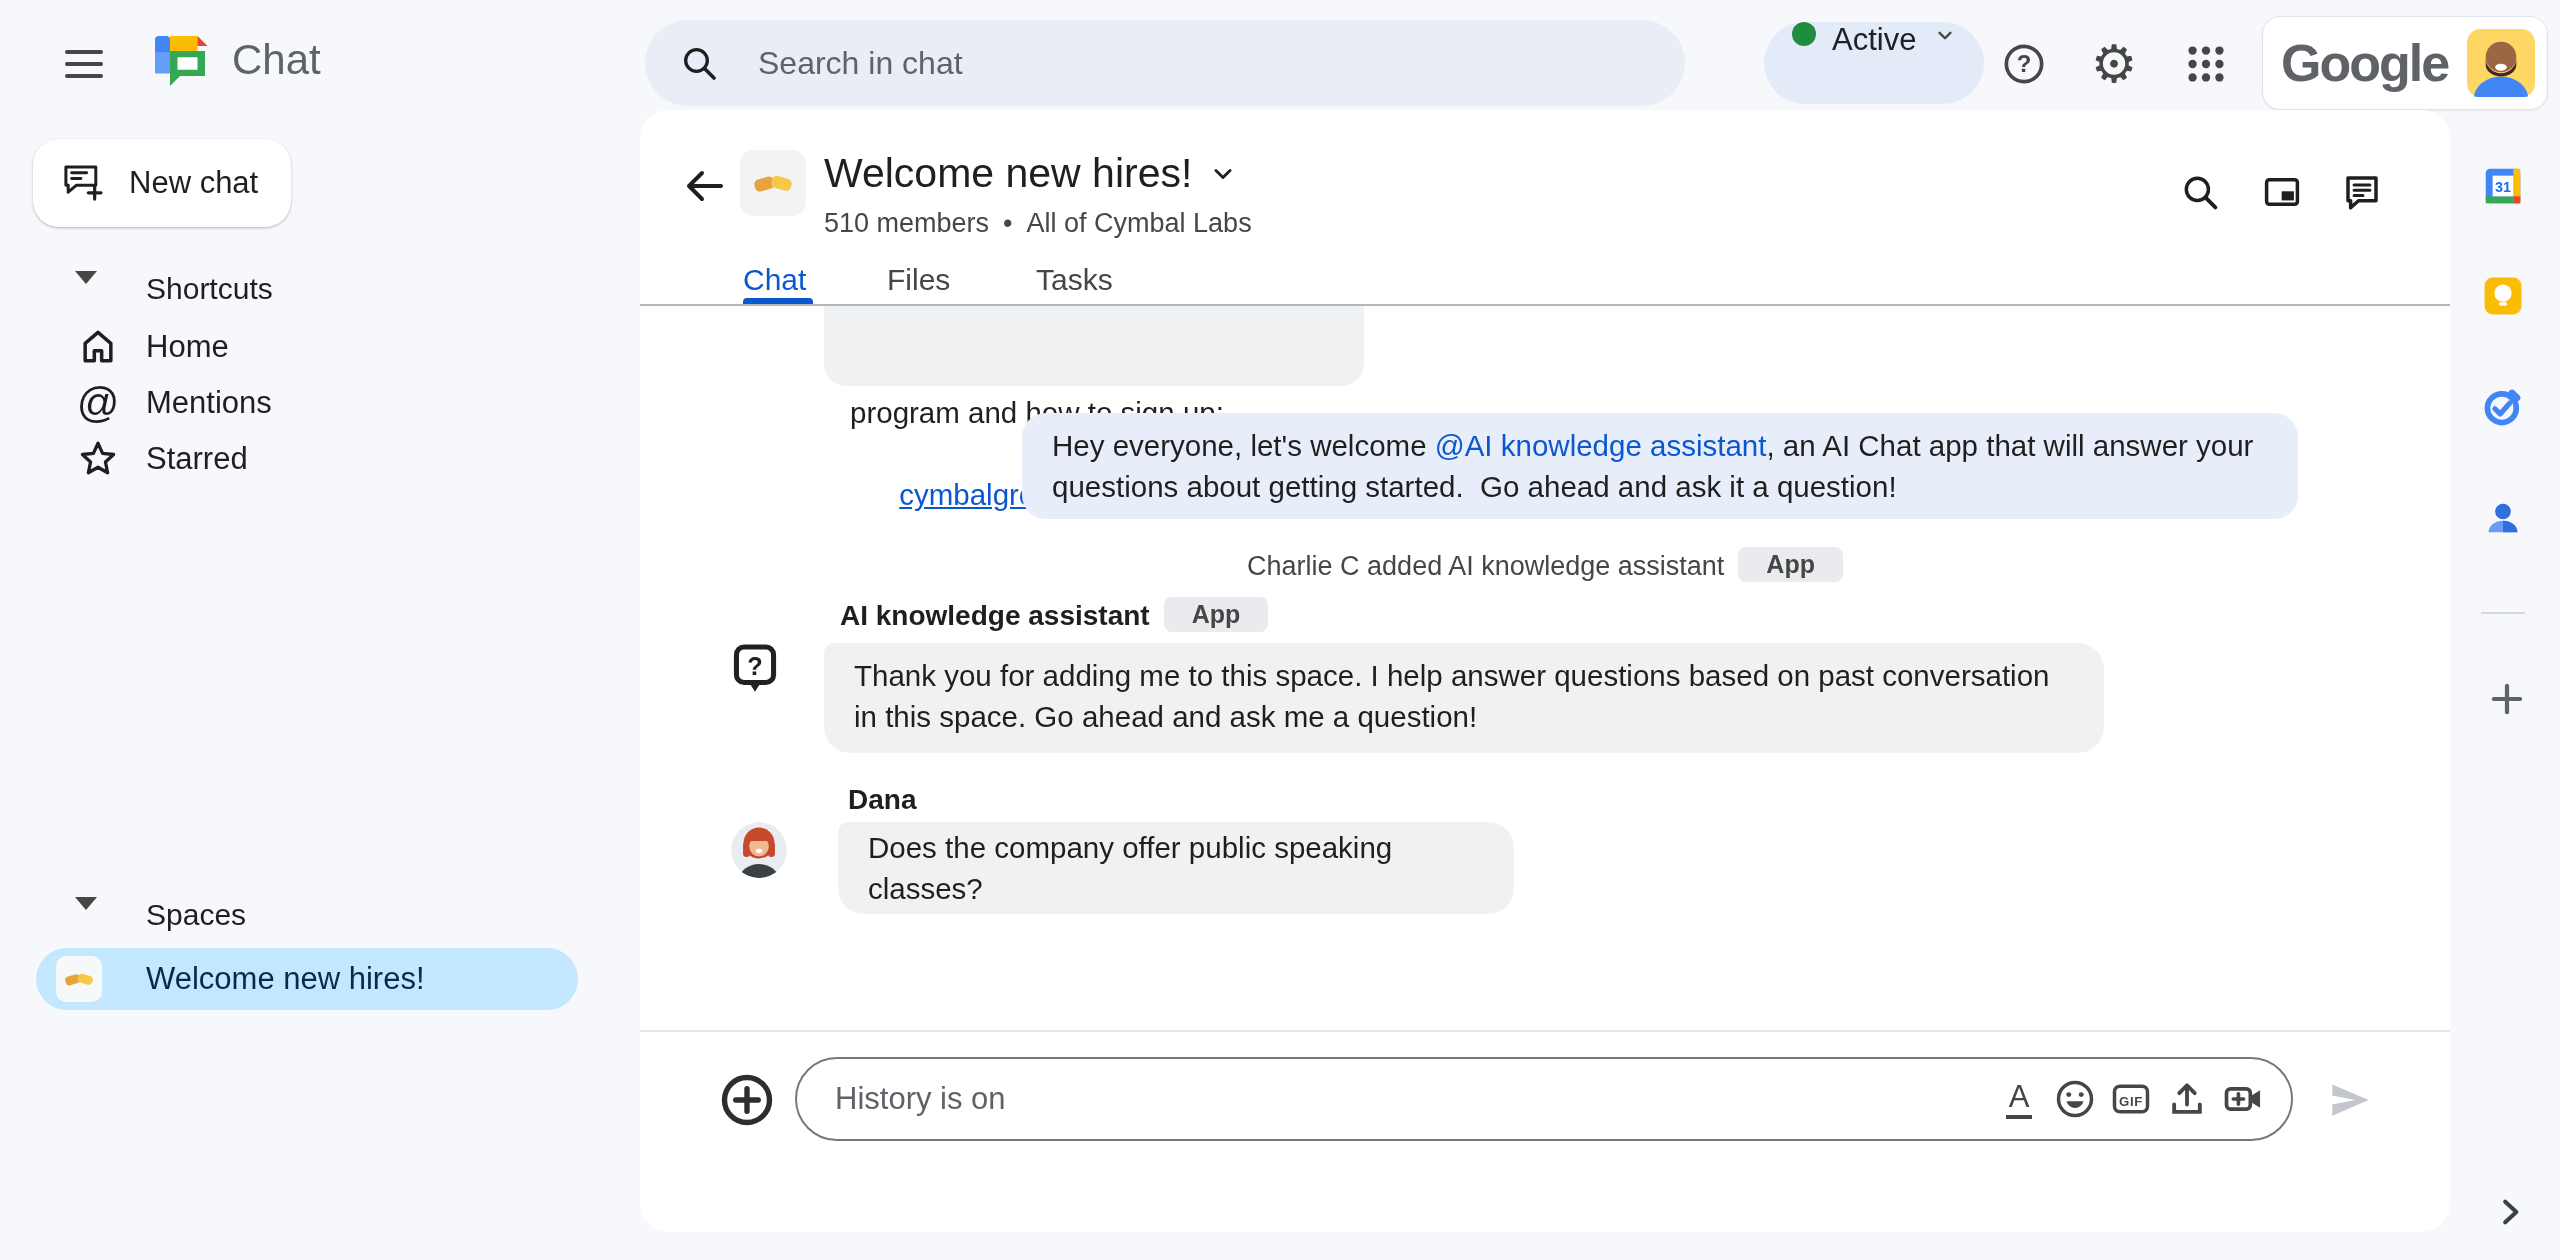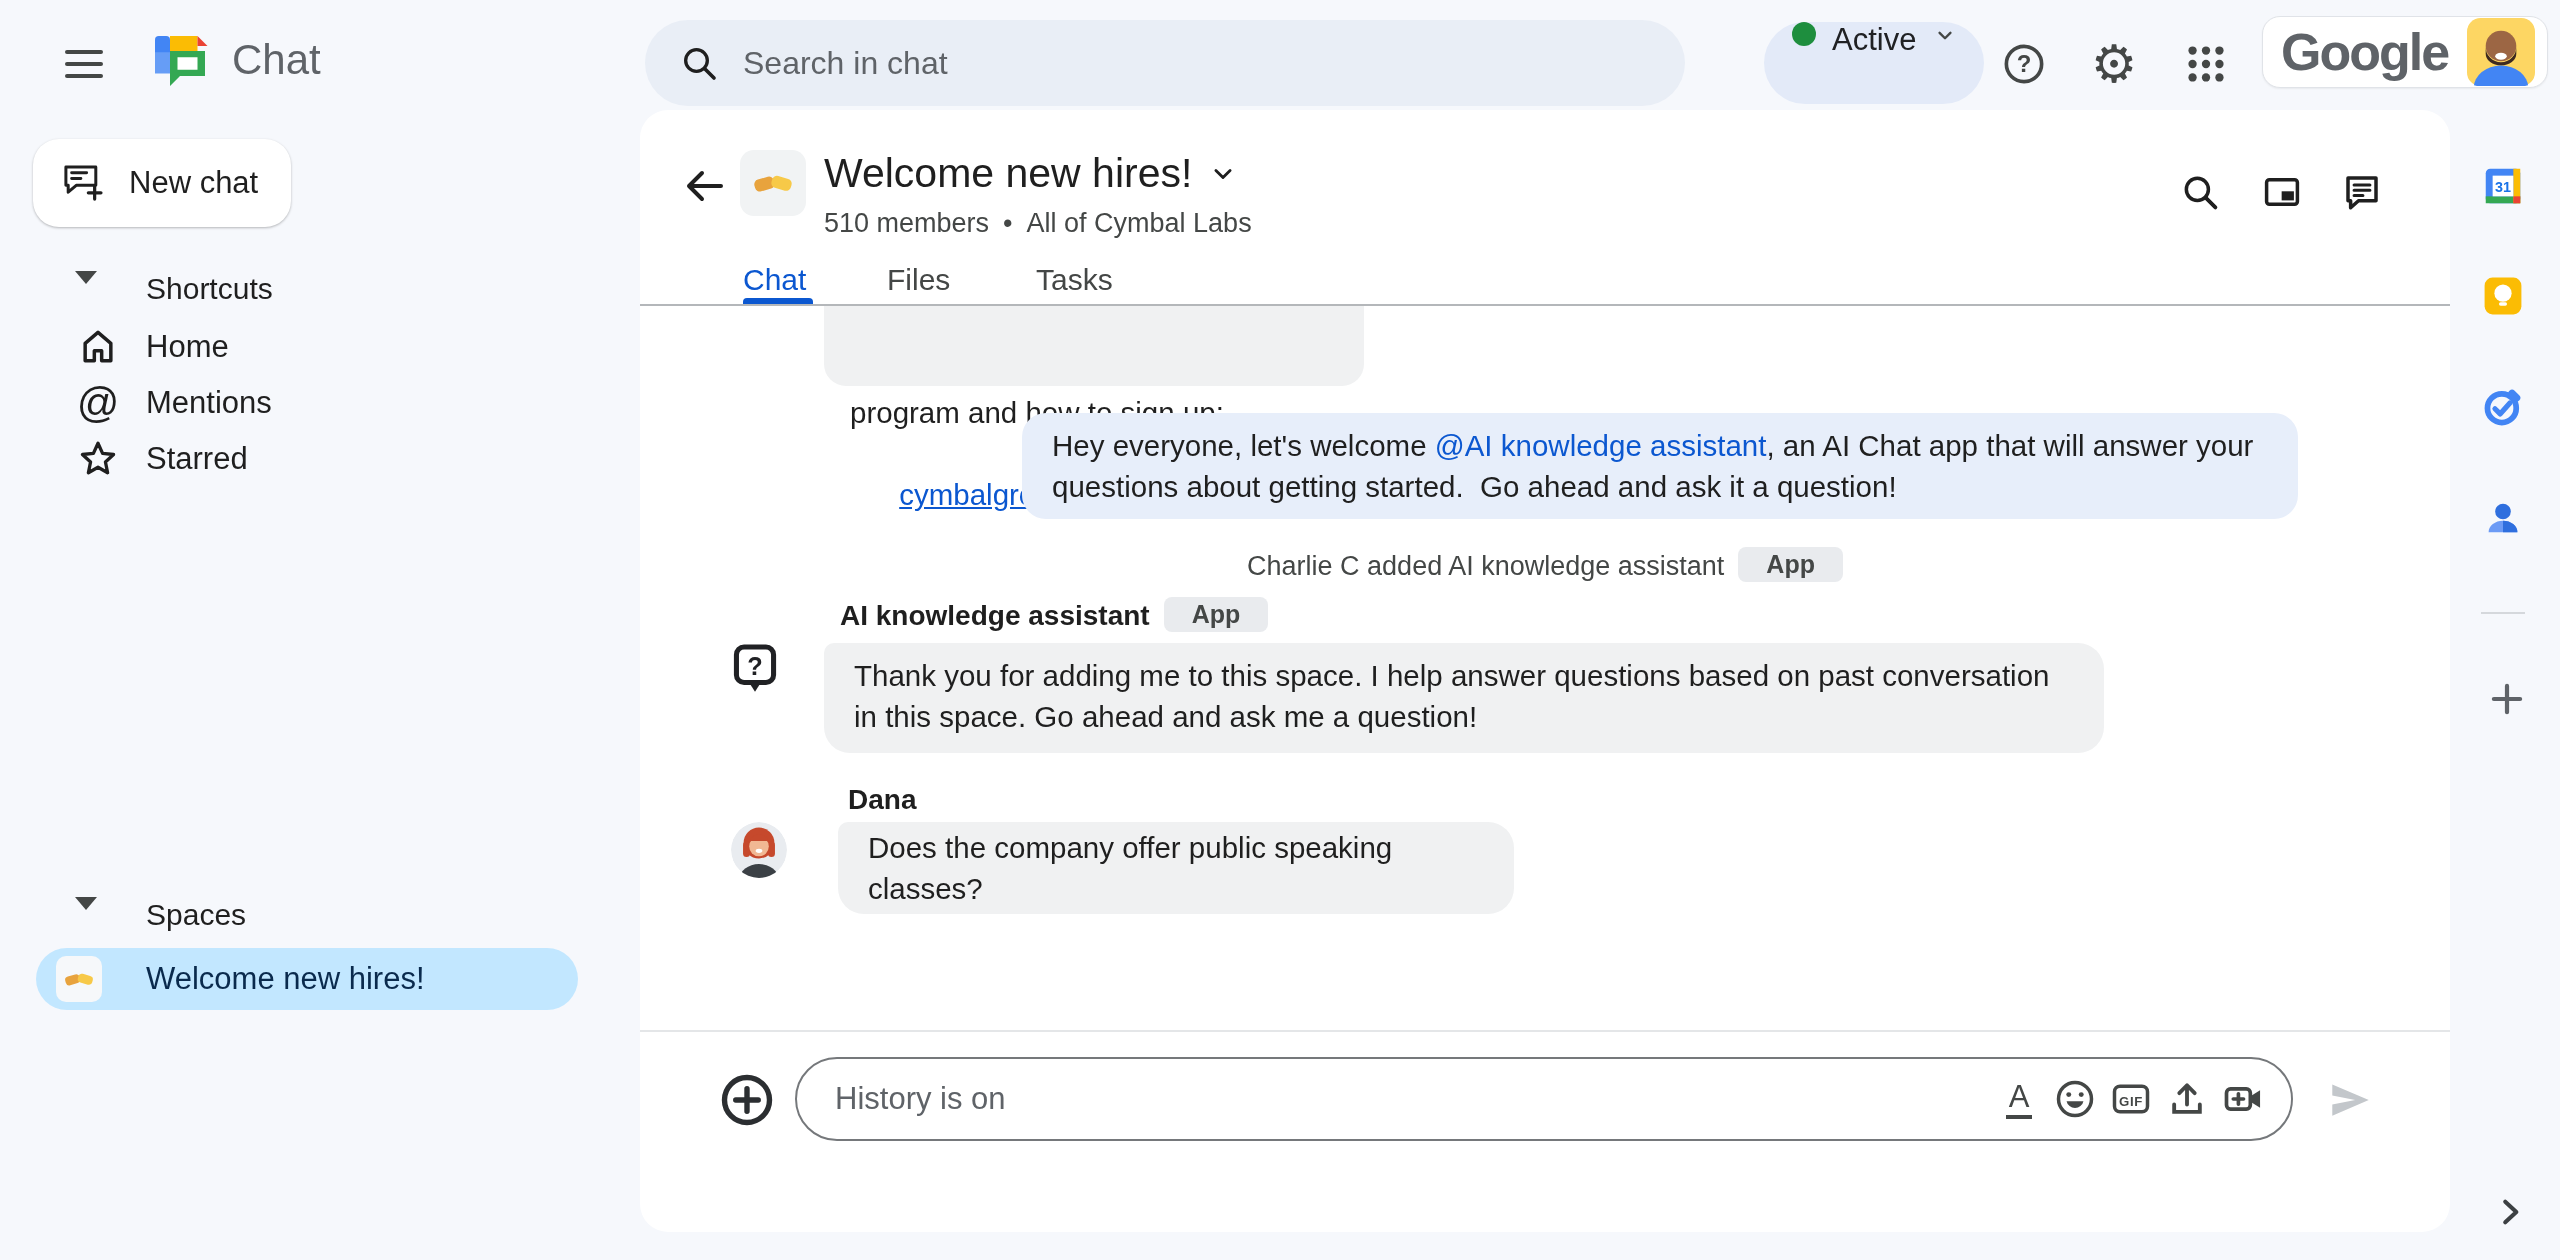--- a/index.html
+++ b/index.html
@@ -6,28 +6,28 @@
   body{width:2560px;height:1260px;background:#f6f8fc;font-family:"Liberation Sans",sans-serif;color:#1f1f1f;overflow:hidden;}
   .stage{position:relative;width:2560px;height:1260px;}
   .abs{position:absolute;}
   button{background:none;border:none;padding:0;margin:0;font-family:inherit;cursor:pointer;color:inherit;}
   .iconc{color:#444746;display:flex;align-items:center;justify-content:center;}
   
   .hamburger{left:56px;top:36px;width:56px;height:56px;display:flex;flex-direction:column;justify-content:center;gap:8px;}
   .hamburger span{display:block;width:38px;height:4px;background:#444746;border-radius:2px;margin:0 auto;}
   .applogo{left:150px;top:30px;width:60px;height:62px;}
   .appname{left:232px;top:36px;font-size:42px;color:#5f6368;}
-  .searchbar{left:645px;top:20px;width:1040px;height:86px;background:#e9eef6;border-radius:43px;display:flex;align-items:center;padding:0 12px 0 34px;box-sizing:border-box;gap:22px;}
+  .searchbar{left:645px;top:20px;width:1040px;height:86px;background:#e9eef6;border-radius:43px;display:flex;align-items:center;padding:0 12px 0 34px;box-sizing:border-box;gap:37px;}
   .searchbar input{flex:1;border:none;outline:none;background:transparent;font-size:32px;font-family:inherit;color:#1f1f1f;}
   .searchbar input::placeholder{color:#5f6368;}
   .activepill{left:1764px;top:22px;height:82px;background:#e3eaf8;border-radius:41px;display:flex;align-items:flex-start;gap:16px;padding:0 26px 0 28px;}
   .activedot{width:24px;height:24px;border-radius:50%;background:#1e8e3e;}
   .activelabel{font-size:31px;color:#202124;}
   .tbicon{width:56px;height:56px;}
-  .acctbox{left:2262px;top:16px;width:286px;height:72px;background:#fff;border:1px solid #e0e3e8;border-radius:18px;box-shadow:0 1px 2px rgba(0,0,0,.06);display:flex;align-items:center;justify-content:space-between;padding:0 12px 0 18px;box-sizing:border-box;}
+  .acctbox{left:2262px;top:16px;width:286px;height:94px;background:#fff;border:1px solid #e0e3e8;border-radius:18px;box-shadow:0 1px 2px rgba(0,0,0,.06);display:flex;align-items:center;justify-content:space-between;padding:0 12px 0 18px;box-sizing:border-box;}
   .glogo{font-size:52px;font-weight:bold;color:#5f6368;letter-spacing:-2px;}
   .avatarbtn{width:68px;height:68px;border-radius:10px;overflow:hidden;}
   
   .newchat{left:33px;top:139px;width:258px;height:88px;background:#fff;border-radius:26px;box-shadow:0 1px 3px rgba(0,0,0,.18),0 1px 2px rgba(0,0,0,.10);display:flex;align-items:center;gap:24px;padding-left:26px;box-sizing:border-box;}
   .newchatlabel{font-size:31px;color:#1f1f1f;}
   .tri{width:0;height:0;border-left:11px solid transparent;border-right:11px solid transparent;border-top:13px solid #444746;}
   .sechead{font-size:30px;font-weight:500;color:#1f1f1f;}
   .navitem{left:0;width:620px;height:56px;display:flex;align-items:center;}
   .navitem .ic{position:absolute;left:76px;width:44px;height:44px;}
   .navitem .lb{position:absolute;left:146px;font-size:31px;color:#1f1f1f;}

